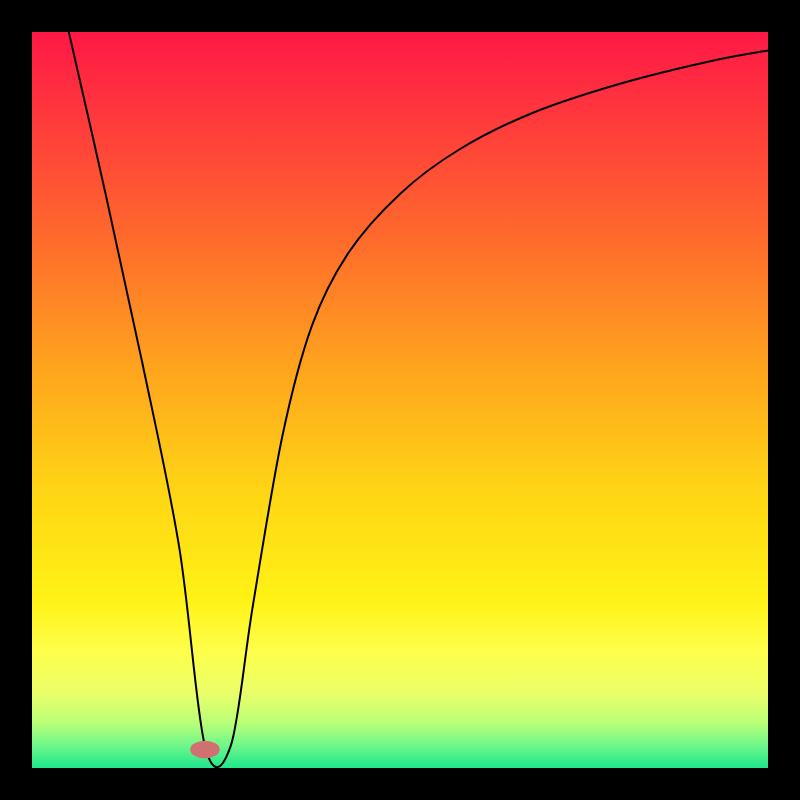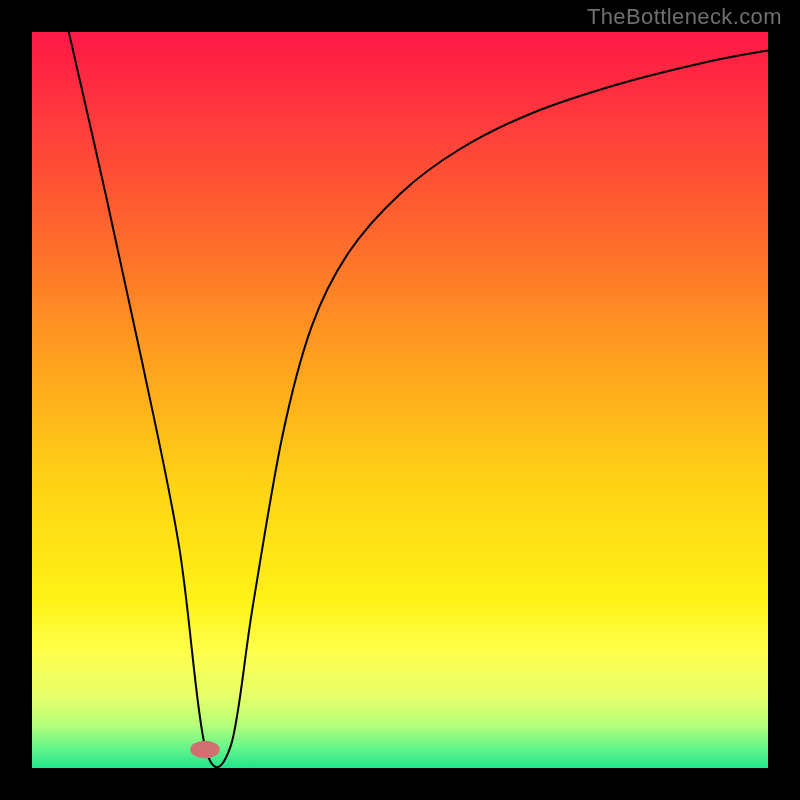--- a/index.html
+++ b/index.html
@@ -34,21 +34,20 @@
     font-size: 22px;
     font-weight: 500;
     letter-spacing: 0.4px;
     user-select: none;
   }
 </style>
 </head>
 <body>
 
 <div class="frame">
-  <div class="watermark">TheBottleneck.com</div>
 
   <svg class="plot" viewBox="0 0 100 100" preserveAspectRatio="none">
     <defs>
       <linearGradient id="bg-grad" x1="0" y1="0" x2="0" y2="1">
           <stop offset="0%" stop-color="#ff1846"></stop>
           <stop offset="12%" stop-color="#ff3a3c"></stop>
           <stop offset="28%" stop-color="#ff6a2c"></stop>
           <stop offset="45%" stop-color="#ffa21e"></stop>
           <stop offset="62%" stop-color="#ffd415"></stop>
           <stop offset="77%" stop-color="#fff215"></stop>

